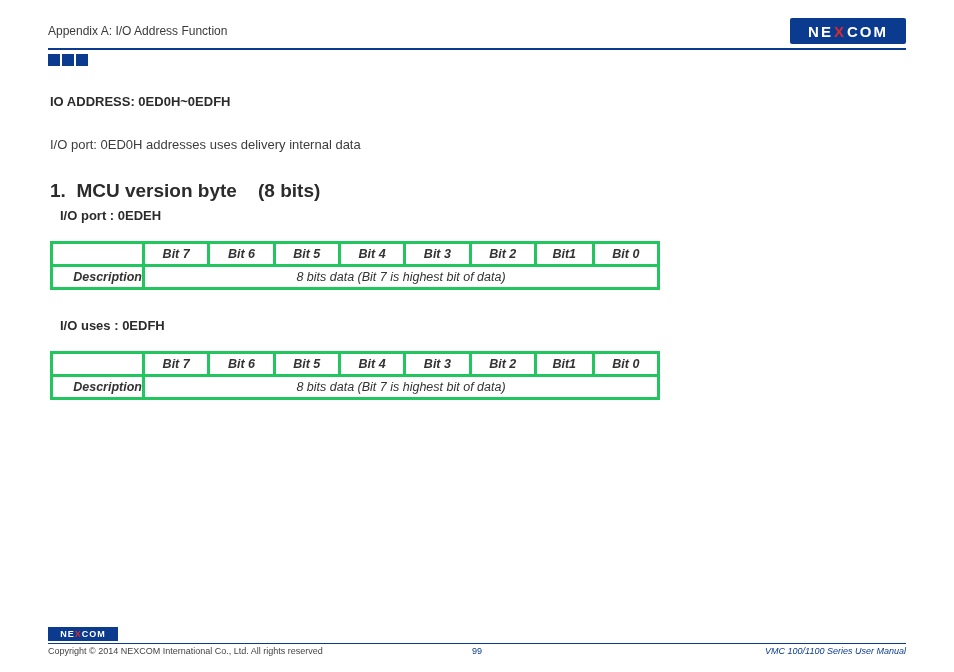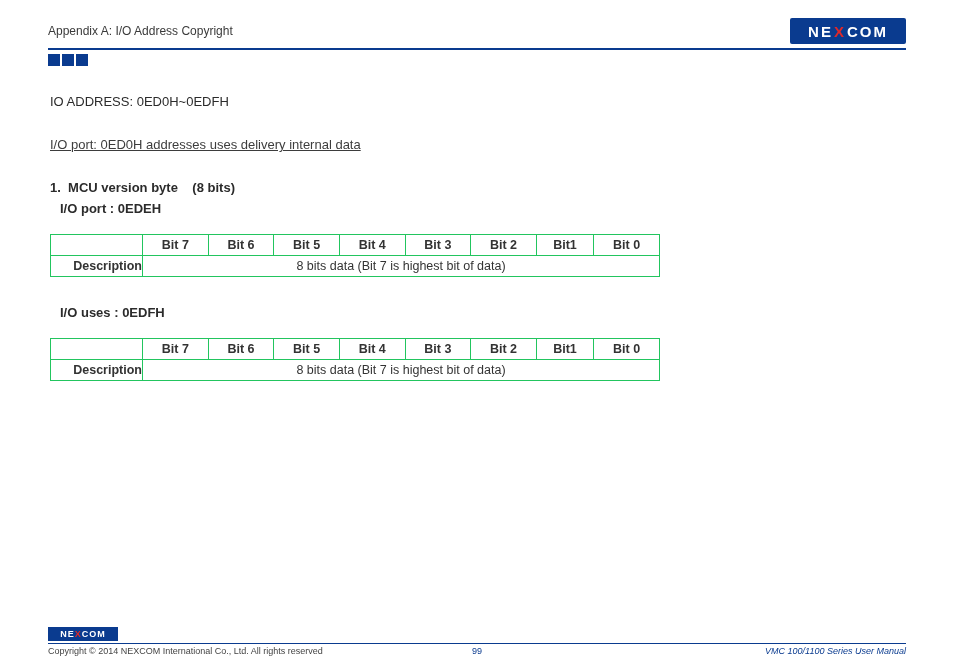--- a/index.html
+++ b/index.html
@@ -49,56 +49,56 @@
     margin-bottom: 28px;
   }
   .squares span {
     width: 12px;
     height: 12px;
     background: #0a3b8f;
     display: inline-block;
   }
   .content { padding-left: 2px; }
   .heading {
+    font-weight: 700;
+    font-size: 13px;
+    color: #2b2b2b;
+    margin-bottom: 28px;
+  }
+  .subtext {
+    font-size: 13px;
+    color: #3d3d3d;
+    margin-bottom: 28px;
     font-weight: 400;
-    font-size: 13px;
-    color: #2b2b2b;
-    margin-bottom: 28px;
-  }
-  .subtext {
-    font-size: 13px;
-    color: #3d3d3d;
-    margin-bottom: 28px;
-    font-weight: 400;
-    text-decoration: underline;
   }
   .item-line {
-    font-size: 13px;
+    font-size: 19px;
     font-weight: 700;
     color: #2b2b2b;
     margin-bottom: 6px;
   }
   .item-sub {
     font-size: 13px;
     font-weight: 700;
     color: #2b2b2b;
     margin-left: 10px;
     margin-bottom: 18px;
   }
   table {
     border-collapse: collapse;
     width: 610px;
     margin-bottom: 28px;
     font-size: 12.5px;
   }
   th, td {
-    border: 1px solid #22c55e;
+    border: 3px solid #22c55e;
     padding: 3px 0;
     text-align: center;
     font-weight: 400;
+    font-style: italic;
   }
   th { font-weight: 700; }
   td.desc-label { font-weight: 700; text-align: right; width: 92px; }
   .footer {
     position: absolute;
     left: 48px;
     right: 48px;
     bottom: 16px;
   }
   .footer-logo {
@@ -130,21 +130,21 @@
     transform: translateX(-50%);
     color: #0a3b8f;
     font-size: 9px;
   }
   .footer-right { color: #0a3b8f; font-style: italic; }
 </style>
 </head>
 <body>
 
 <div class="top-row">
-  <div class="appendix-title">Appendix A: I/O Address Copyright</div>
+  <div class="appendix-title">Appendix A: I/O Address Function</div>
   <div class="logo">
     <span>NE</span>
       <span class="x">X</span>
       <span>COM</span>
   </div>
 </div>
 <div class="hr-top"></div>
 <div class="squares">
     <span></span>
     <span></span>

